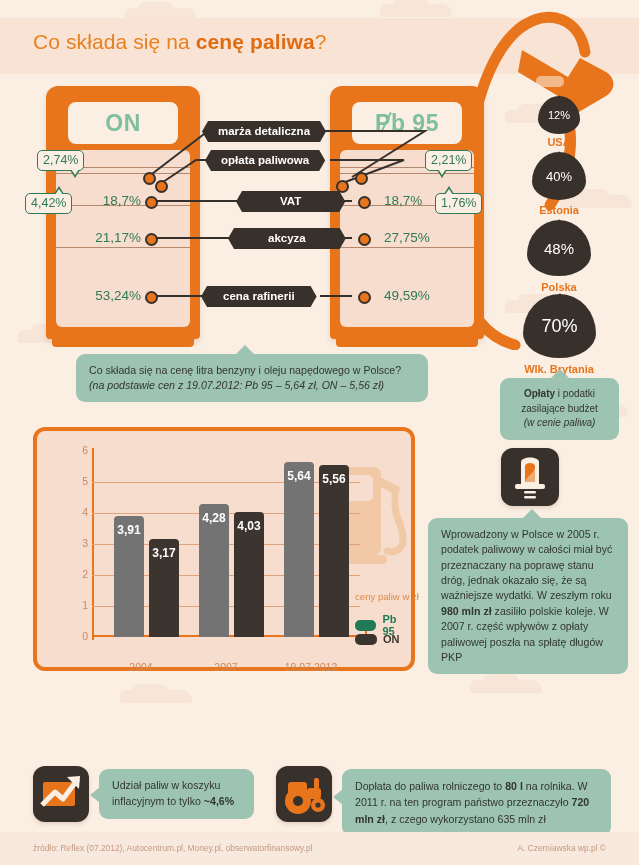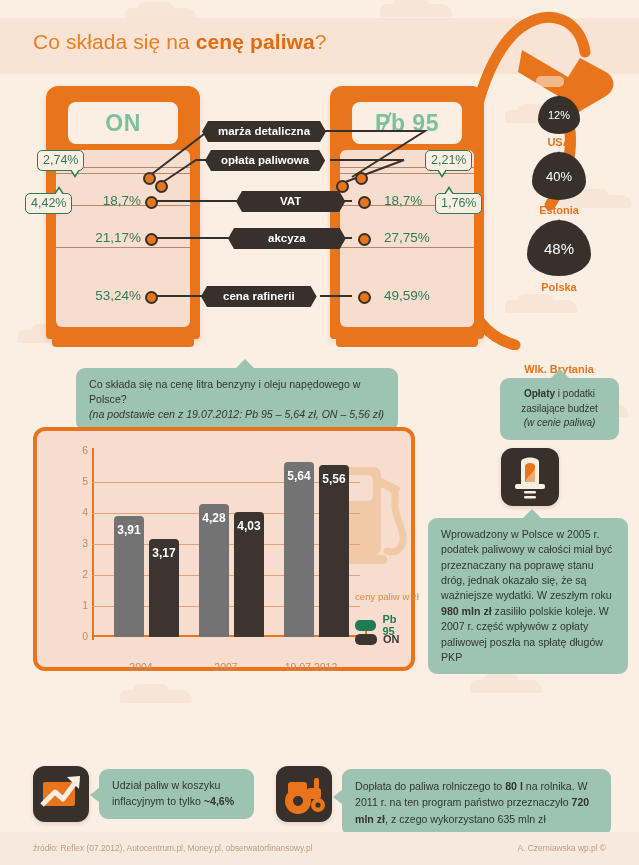--- a/index.html
+++ b/index.html
@@ -303,30 +303,33 @@
   <div class="drop" style="left:532px;top:152px;width:54px;height:48px;font-size:13px;">
     <span>40%</span>
   </div>
   <div class="drop-label" style="left:489px;top:204px;">Estonia</div>
 
   <div class="drop" style="left:527px;top:220px;width:64px;height:56px;font-size:15px;">
     <span>48%</span>
   </div>
   <div class="drop-label" style="left:489px;top:281px;">Polska</div>
 
+  <div class="drop" style="left:523px;top:294px;width:73px;height:64px;font-size:18px;">
+    <span>70%</span>
+  </div>
   <div class="drop-label" style="left:489px;top:363px;">Wlk. Brytania</div>
 
   <div class="gbox" style="left:500px;top:378px;width:119px;text-align:center;font-size:10px;line-height:1.45;">
     <span class="tail-up" style="left:50%;margin-left:-9px;"></span>
     <div><b>Opłaty</b><span> i podatki</span></div>
     <div>zasilające budżet</div>
     <div><i>(w cenie paliwa)</i></div>
   </div>
 
-  <div class="gbox" style="left:76px;top:368px;width:322px;">
+  <div class="gbox" style="left:76px;top:354px;width:352px;">
     <span class="tail-up" style="left:160px;"></span>
     <div>Co składa się na cenę litra benzyny i oleju napędowego w Polsce?</div>
     <div><i>(na podstawie cen z 19.07.2012: Pb 95 – 5,64 zł, ON – 5,56 zł)</i></div>
   </div>
 
   <div class="chart-card">
 
     <svg style="position:absolute;left:288px;top:28px;" width="86" height="110" viewBox="0 0 86 110">
       <rect x="4" y="8" width="52" height="88" rx="7" fill="#f2c9a7"></rect>
       <rect x="12" y="16" width="36" height="26" rx="5" fill="#f7ddcd"></rect>

